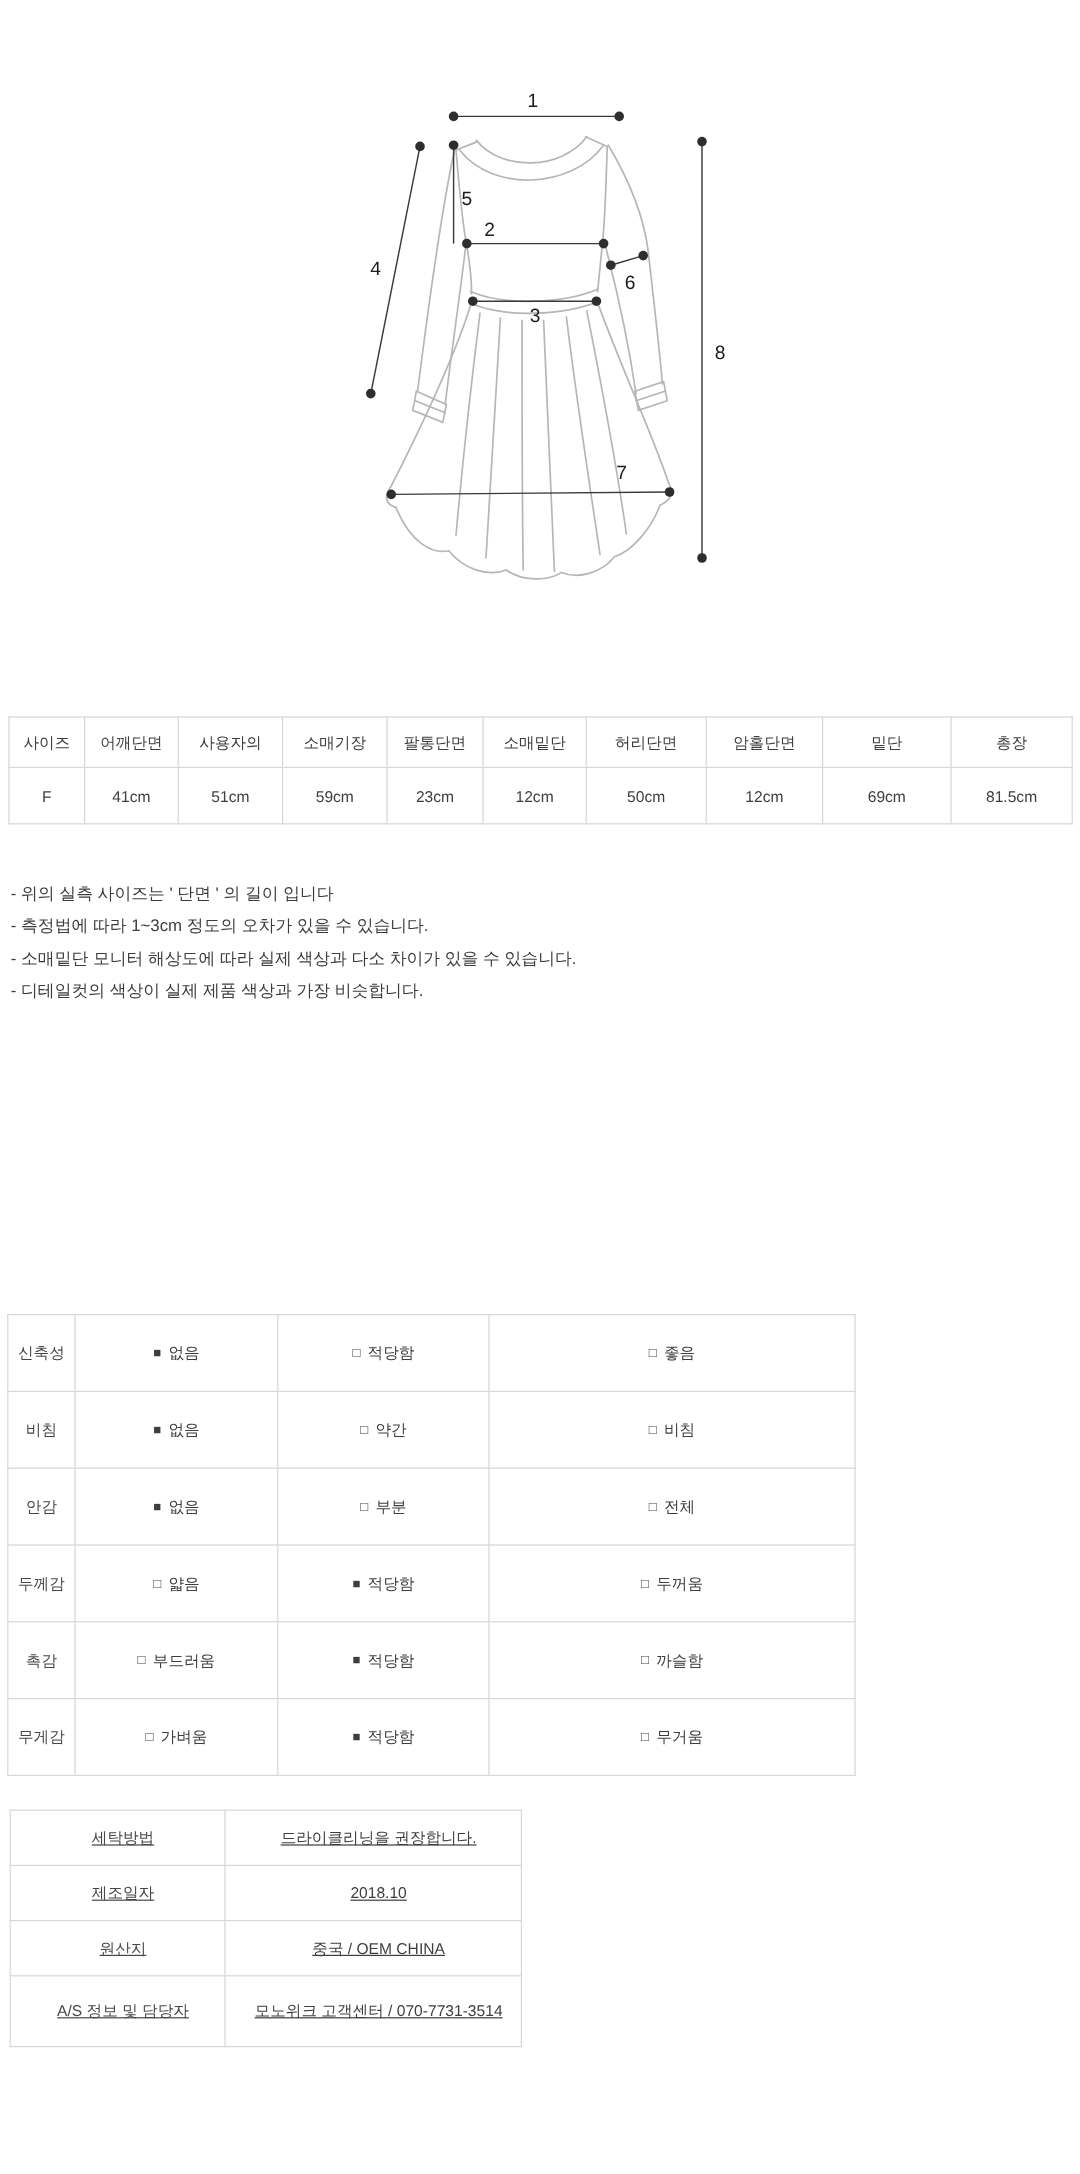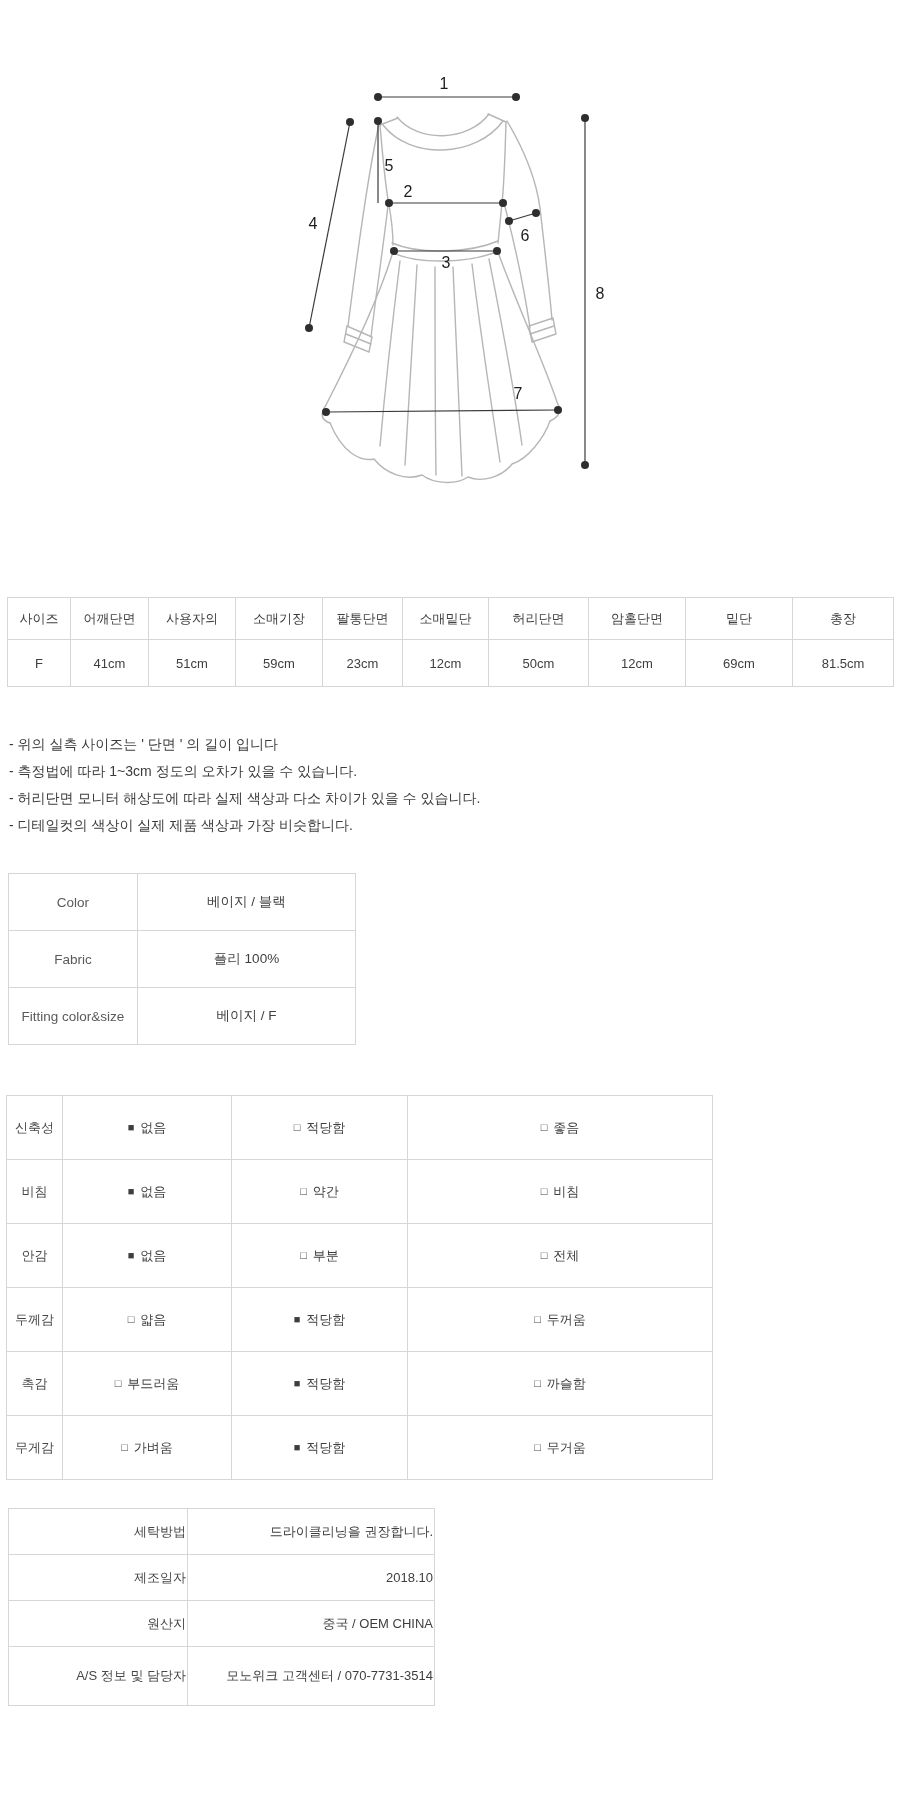--- a/index.html
+++ b/index.html
@@ -19,21 +19,21 @@
   .info-table { left:8px; top:873px; width:347px; }
   .info-table td { text-align:center; height:54px; font-size:13.5px; }
   .info-table td.lab { color:#5a5a5a; }
 
   .feature-table { left:6px; top:1095px; width:706px; }
   .feature-table td { text-align:center; height:61px; }
   .feature-table td.lab { color:#474747; }
   .cb { font-size:11px; margin-right:6px; position:relative; top:-1px; }
 
   .care-table { left:8px; top:1508px; width:426px; }
-  .care-table td { text-align:right; padding-left:10px; height:43px; }
+  .care-table td { text-align:center; padding-left:10px; height:43px;text-decoration:underline; }
   .care-table tr.tall td { height:56px;margin-left:20px; }
   .care-table td.lab { color:#474747; }
 
   .svg-wrap { position:absolute; left:280px; top:60px; width:350px; height:440px; }
   svg text { font-family:"Liberation Sans","DejaVu Sans",sans-serif; }
 </style>
 </head>
 <body>
 
 <div class="page">
@@ -156,44 +156,24 @@
       <td>12cm</td>
       <td>69cm</td>
       <td>81.5cm</td>
     </tr>
   </tbody>
     </table>
 
   <div class="notes">
     <div>- 위의 실측 사이즈는 ' 단면 ' 의 길이 입니다</div>
     <div>- 측정법에 따라 1~3cm 정도의 오차가 있을 수 있습니다.</div>
-    <div>- 허리단면 모니터 해상도에 따라 실제 색상과 다소 차이가 있을 수 있습니다.</div>
+    <div>- 소매밑단 모니터 해상도에 따라 실제 색상과 다소 차이가 있을 수 있습니다.</div>
     <div>- 디테일컷의 색상이 실제 제품 색상과 가장 비슷합니다.</div>
   </div>
 
-  <table class="info-table">
-    <colgroup>
-        <col style="width:129px">
-        <col style="width:218px">
-      </colgroup>
-    <tbody>
-        <tr>
-      <td class="lab">Color</td>
-      <td>베이지 / 블랙</td>
-    </tr>
-    <tr>
-      <td class="lab">Fabric</td>
-      <td>플리 100%</td>
-    </tr>
-    <tr>
-      <td class="lab">Fitting color&amp;size</td>
-      <td>베이지 / F</td>
-    </tr>
-  </tbody>
-    </table>
 
   <table class="feature-table">
     <colgroup>
         <col style="width:56px">
         <col style="width:169px">
         <col style="width:176px">
         <col style="width:305px">
       </colgroup>
     <tbody>
         <tr>

